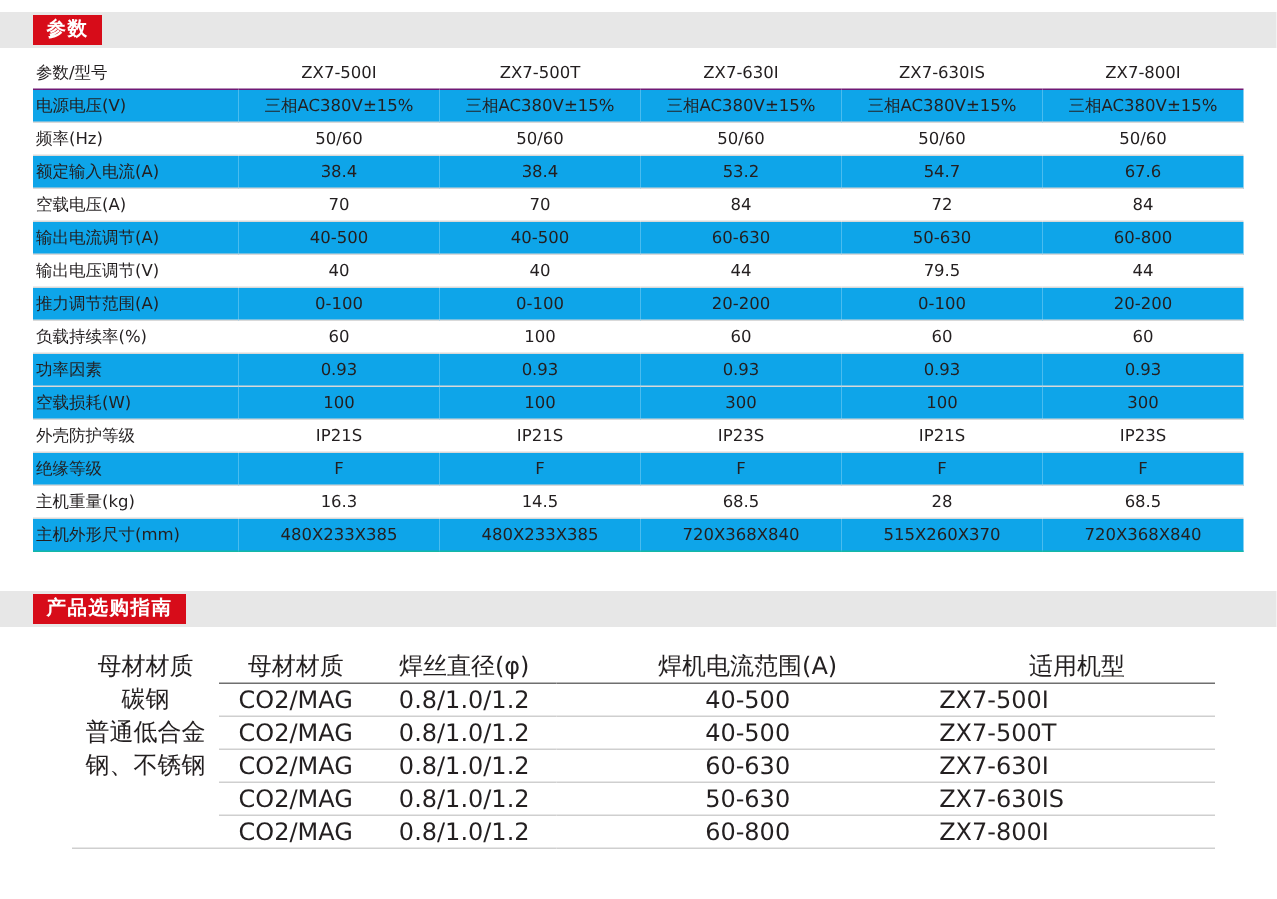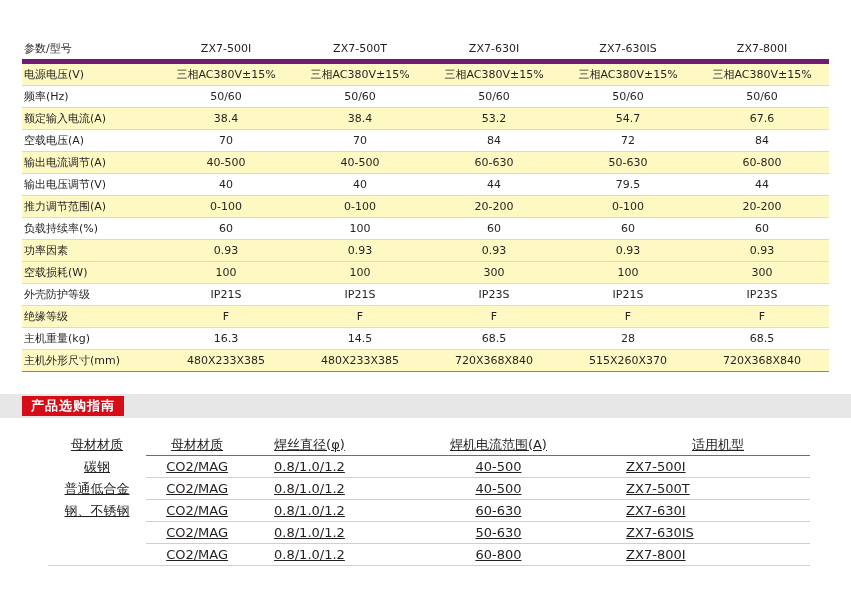--- a/index.html
+++ b/index.html
@@ -56,54 +56,53 @@
   }
   #param-table td {
     height: 21px;
     font-size: 11px;
     color: #231f20;
     border-bottom: 1px solid #d9d9d9;
     padding: 0;
     vertical-align: middle;
   }
   #param-table tr.shaded td {
-    background: #fef9c3;
+    background: #0ea5e9;
   }
   #param-table td.label {
     width: 135px;
     text-align: left;
     padding-left: 2px;
   }
   #param-table td.val {
     text-align: center;
   }
   #param-table tr.head td {
-    border-bottom: 5px solid #701a75;
+    border-bottom: 1px solid #701a75;
   }
   #param-table tr:last-child td {
     border-bottom: 1px solid #14b8a6;
   }
 
   
   #guide-table {
     position: absolute;
     left: 48px;
     top: 434px;
     width: 762px;
     border-collapse: collapse;
     table-layout: fixed;
   }
   #guide-table td {
     height: 21px;
-    font-size: 13px;
+    font-size: 16px;
     color: #231f20;
     padding: 0;
     vertical-align: middle;
     border-bottom: 1px solid #cfcfcf;
-    text-decoration: underline;
   }
   #guide-table td.matcell {
     width: 96px;
     text-align: center;
     border-bottom: none;
     white-space: nowrap;
   }
   #guide-table td.hcell {
     text-align: center;
   }
@@ -119,20 +118,23 @@
   }
   #guide-table tr:last-child td {
     border-bottom: 1px solid #cfcfcf;
   }
 </style>
 </head>
 <body>
 
 <div class="page">
 
+  <div class="section-header" id="params-header">
+    <span class="tag">参数</span>
+  </div>
 
   <table id="param-table">
     <tbody>
       <tr class="head">
         <td class="label">参数/型号</td>
         <td class="val">ZX7-500I</td>
         <td class="val">ZX7-500T</td>
         <td class="val">ZX7-630I</td>
         <td class="val">ZX7-630IS</td>
         <td class="val">ZX7-800I</td>

